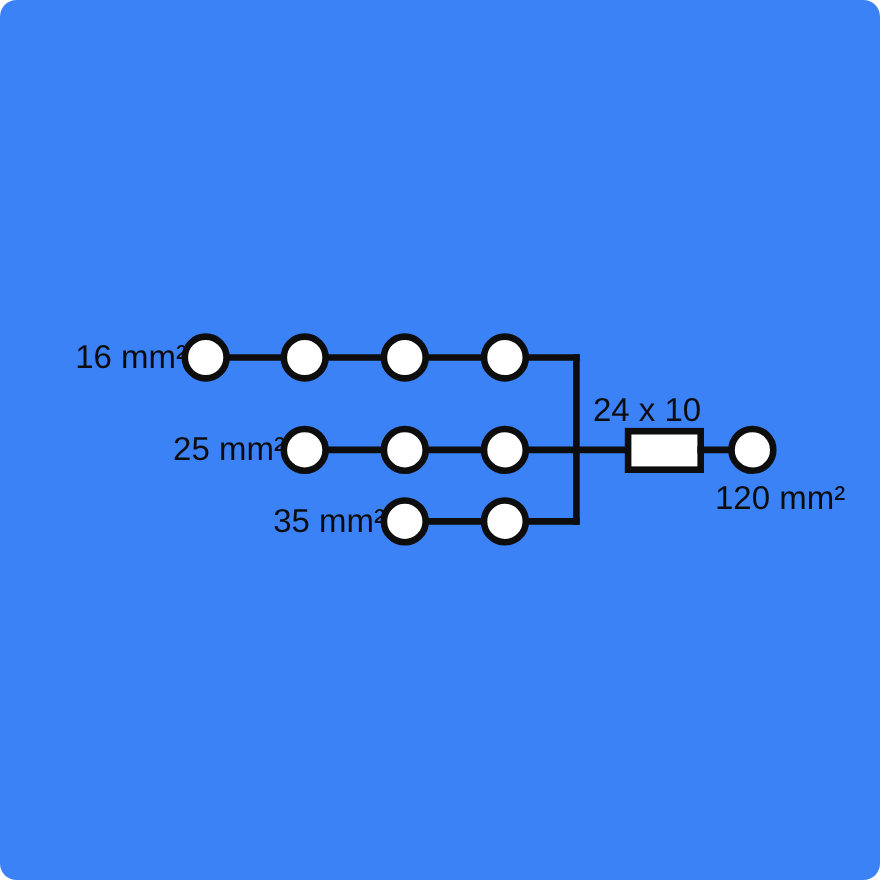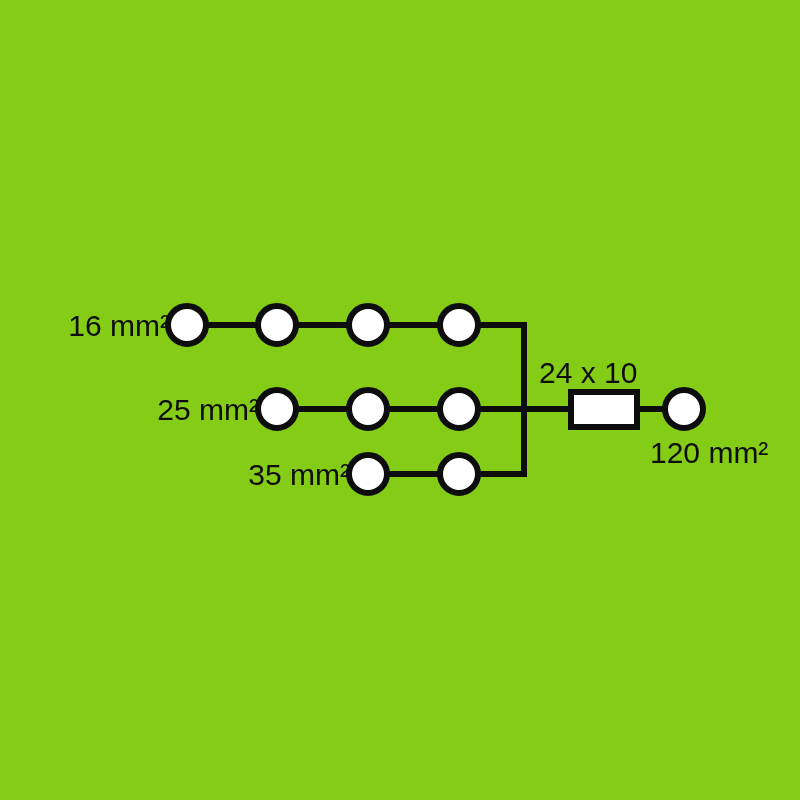--- a/index.html
+++ b/index.html
@@ -7,22 +7,23 @@
     padding: 0;
     background: #ffffff;
   }
   body {
     font-family: "Liberation Sans", sans-serif;
   }
   #canvas {
     position: relative;
     width: 800px;
     height: 800px;
-    background: #84cc16;
+    background: #3b82f6;
     overflow: hidden;
+    border-radius: 15px;
   }
   #diagram-svg {
     position: absolute;
     left: 0;
     top: 0;
     width: 800px;
     height: 800px;
     display: block;
   }
   .label-text {

